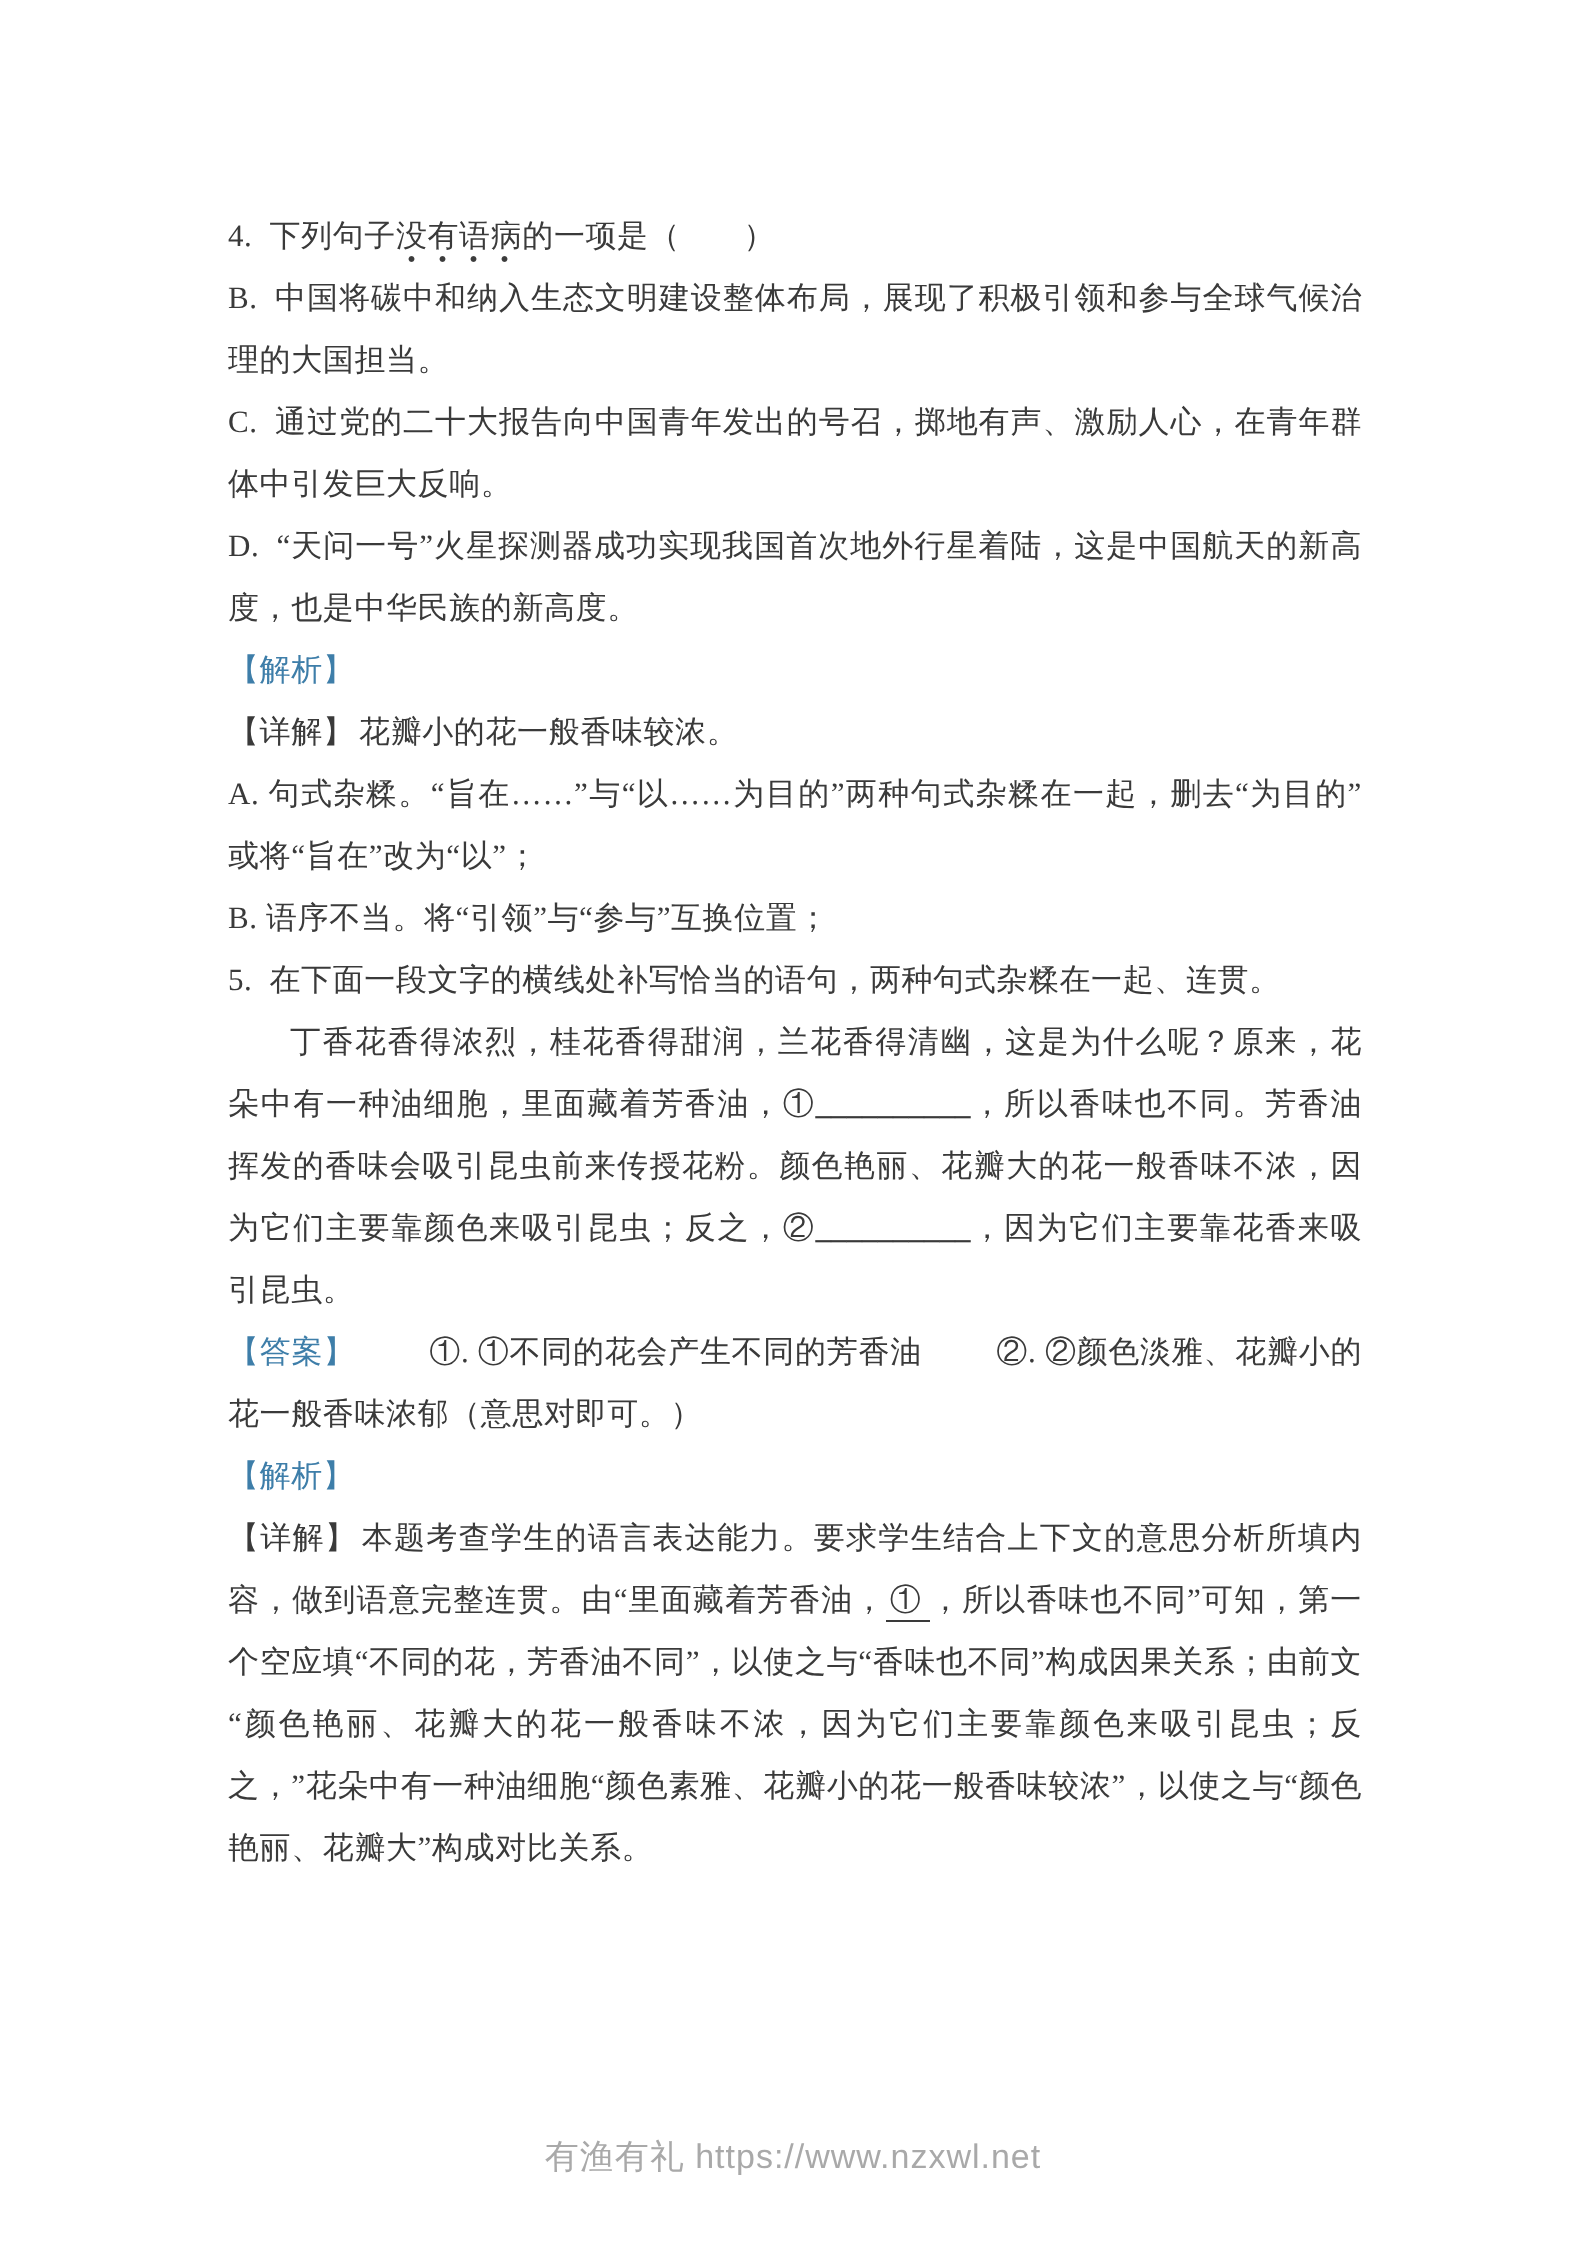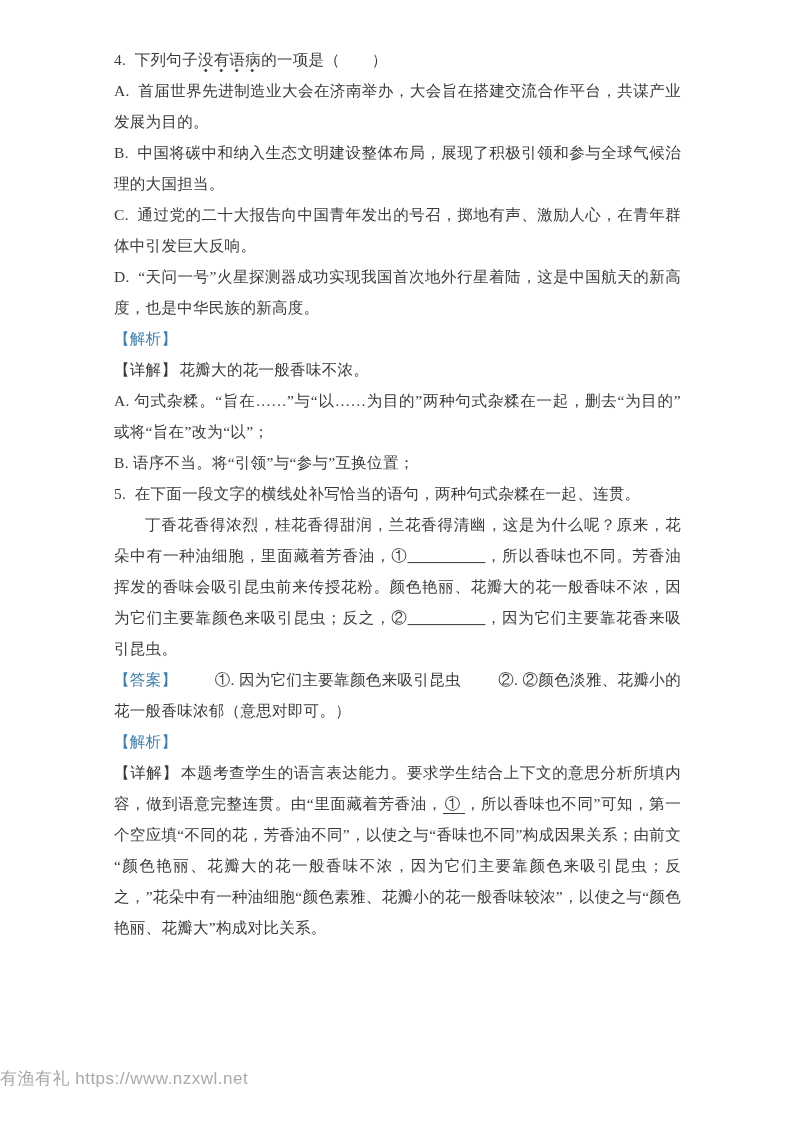--- a/index.html
+++ b/index.html
@@ -7,21 +7,21 @@
     padding: 0;
     background: #ffffff;
   }
   .page {
     position: relative;
     width: 793px;
     height: 1122px;
     margin: 0 auto;
     background: #ffffff;
     box-sizing: border-box;
-    padding: 44px 112px 0 114px;
+    padding: 103px 112px 0 114px;
     overflow: hidden;
     font-family: "Liberation Serif", "DejaVu Serif", serif;
     color: #3a3a3a;
   }
   .para {
     margin: 0;
     font-size: 15.5px;
     line-height: 2.0;
     text-align: justify;
     letter-spacing: 0.3px;
@@ -59,50 +59,50 @@
   }
   .blank {
     letter-spacing: 0;
     font-weight: bold;
   }
   .footer {
     position: absolute;
     left: 0;
     right: 0;
     bottom: 32px;
+    text-align: center;
     font-family: "Liberation Sans", "DejaVu Sans", sans-serif;
     font-size: 17px;
     color: #a9a9a9;
     letter-spacing: 0.5px;
   }
 </style>
 </head>
 <body>
 
 <div class="page">
 
   <p class="para"><span class="qnum">4.</span><span>下列句子</span><span class="emph">没有语病</span><span>的一项是（　　）</span></p>
 
-  <p class="para"><span class="opt-label">A.</span><span>首届世界先进制造业大会在济南举办，大会旨在搭建交流合作平台，共谋产业发展为目的。</span></p>
   <p class="para"><span class="opt-label">B.</span><span>中国将碳中和纳入生态文明建设整体布局，展现了积极引领和参与全球气候治理的大国担当。</span></p>
   <p class="para"><span class="opt-label">C.</span><span>通过党的二十大报告向中国青年发出的号召，掷地有声、激励人心，在青年群体中引发巨大反响。</span></p>
   <p class="para"><span class="opt-label">D.</span><span>“天问一号”火星探测器成功实现我国首次地外行星着陆，这是中国航天的新高度，也是中华民族的新高度。</span></p>
 
 
   <p class="para"><span class="label">【解析】</span></p>
 
-  <p class="para"><span class="detail-label">【详解】</span><span>花瓣大的花一般香味不浓。</span></p>
+  <p class="para"><span class="detail-label">【详解】</span><span>花瓣小的花一般香味较浓。</span></p>
   <p class="para">A. 句式杂糅。“旨在……”与“以……为目的”两种句式杂糅在一起，删去“为目的”或将“旨在”改为“以”；</p>
   <p class="para">B. 语序不当。将“引领”与“参与”互换位置；</p>
 
   <p class="para"><span class="qnum">5.</span><span>在下面一段文字的横线处补写恰当的语句，两种句式杂糅在一起、连贯。</span></p>
 
   <p class="para indent"><span>丁香花香得浓烈，桂花香得甜润，兰花香得清幽，这是为什么呢？原来，花朵中有一种油细胞，里面藏着芳香油，①</span><span class="blank">__________</span><span>，所以香味也不同。芳香油挥发的香味会吸引昆虫前来传授花粉。颜色艳丽、花瓣大的花一般香味不浓，因为它们主要靠颜色来吸引昆虫；反之，②</span><span class="blank">__________</span><span>，因为它们主要靠花香来吸引昆虫。</span></p>
 
-  <p class="para"><span class="label gap-after">【答案】</span><span class="gap-after">①. 因为它们主要靠颜色来吸引昆虫</span><span>②. ②颜色淡雅、花瓣小的花一般香味浓郁（意思对即可。）</span></p>
+  <p class="para"><span class="label gap-after">【答案】</span><span class="gap-after">①. ①不同的花会产生不同的芳香油</span><span>②. ②颜色淡雅、花瓣小的花一般香味浓郁（意思对即可。）</span></p>
 
   <p class="para"><span class="label">【解析】</span></p>
 
   <p class="para"><span class="detail-label">【详解】</span><span>本题考查学生的语言表达能力。要求学生结合上下文的意思分析所填内容，做到语意完整连贯。由“里面藏着芳香油，</span><span class="uline">①</span><span>，所以香味也不同”可知，第一个空应填“不同的花，芳香油不同”，以使之与“香味也不同”构成因果关系；由前文“颜色艳丽、花瓣大的花一般香味不浓，因为它们主要靠颜色来吸引昆虫；反之，”花朵中有一种油细胞“颜色素雅、花瓣小的花一般香味较浓”，以使之与“颜色艳丽、花瓣大”构成对比关系。</span></p>
 
   <div class="footer">有渔有礼 https://www.nzxwl.net</div>
 
 </div>
 
 </body></html>

